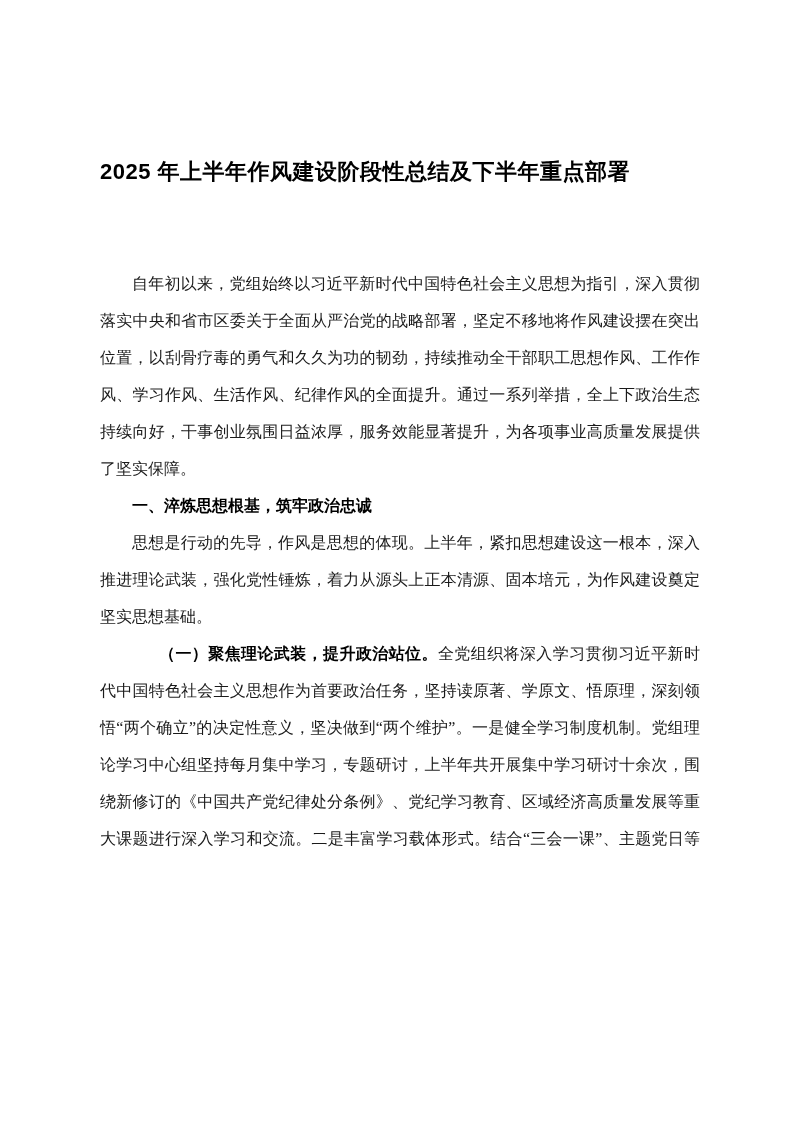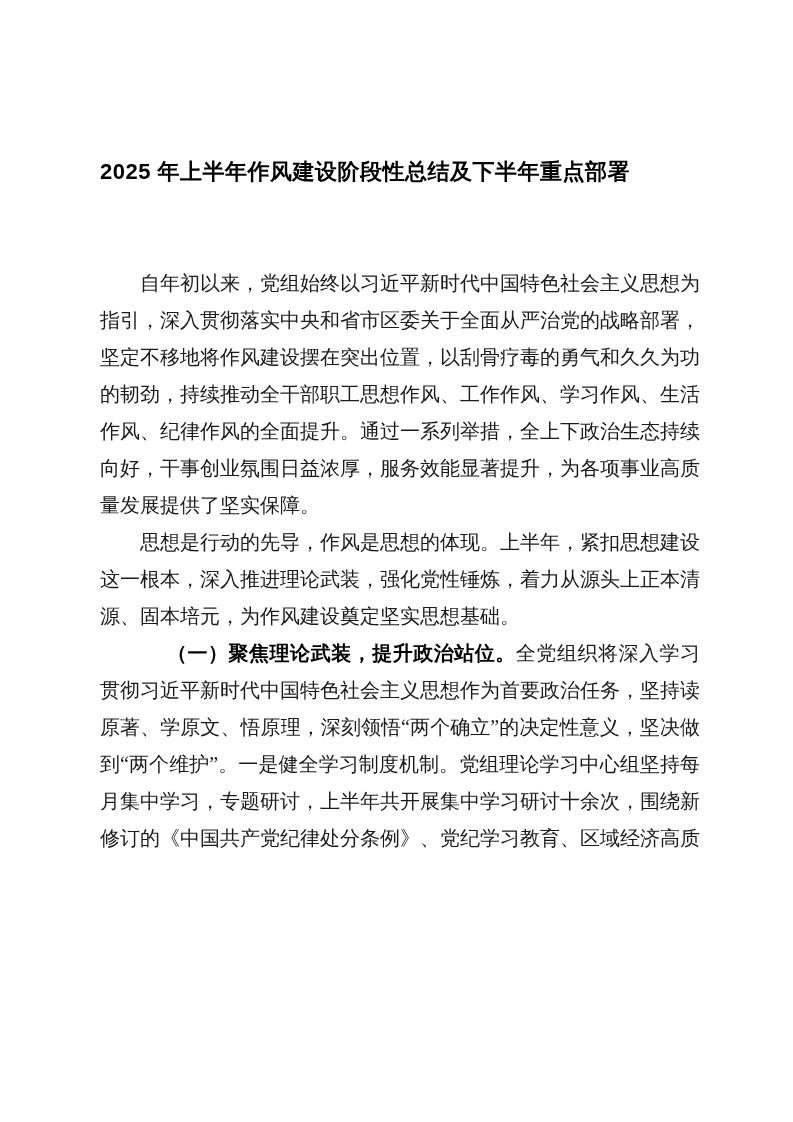--- a/index.html
+++ b/index.html
@@ -27,21 +27,21 @@
     font-size: 22px;
     line-height: 28px;
     letter-spacing: 0.5px;
     color: #000000;
   }
   .doc-body {
     position: absolute;
     left: 100px;
     top: 265px;
     width: 600px;
-    font-size: 20px;
+    font-size: 16px;
     line-height: 37px;
     text-align: justify;
   }
   .para {
     margin: 0;
     padding: 0;
     text-indent: 2em;
   }
   .heading1 {
     font-family: "Liberation Sans", "DejaVu Sans", sans-serif;
@@ -68,20 +68,21 @@
 <body>
 
 <div class="page">
 
   <h1 class="doc-title">2025 年上半年作风建设阶段性总结及下半年重点部署</h1>
 
   <div class="doc-body">
 
     <p class="para">自年初以来，党组始终以习近平新时代中国特色社会主义思想为指引，深入贯彻落实中央和省市区委关于全面从严治党的战略部署，坚定不移地将作风建设摆在突出位置，以刮骨疗毒的勇气和久久为功的韧劲，持续推动全干部职工思想作风、工作作风、学习作风、生活作风、纪律作风的全面提升。通过一系列举措，全上下政治生态持续向好，干事创业氛围日益浓厚，服务效能显著提升，为各项事业高质量发展提供了坚实保障。</p>
 
+    <p class="para heading1">一、淬炼思想根基，筑牢政治忠诚</p>
 
     <p class="para">思想是行动的先导，作风是思想的体现。上半年，紧扣思想建设这一根本，深入推进理论武装，强化党性锤炼，着力从源头上正本清源、固本培元，为作风建设奠定坚实思想基础。</p>
 
     <p class="para"><span class="lead">（一）聚焦理论武装，提升政治站位。</span><span>全党组织将深入学习贯彻习近平新时代中国特色社会主义思想作为首要政治任务，坚持读原著、学原文、悟原理，深刻领悟“两个确立”的决定性意义，坚决做到“两个维护”。一是健全学习制度机制。党组理论学习中心组坚持每月集中学习，专题研讨，上半年共开展集中学习研讨十余次，围绕新修订的《中国共产党纪律处分条例》、党纪学习教育、区域经济高质量发展等重大课题进行深入学习和交流。二是丰富学习载体形式。结合“三会一课”、主题党日等基本制度，各党支部普遍开展了“学习强国”线上学习打卡、知识竞赛、专题党课讲授等形式多样的学习活动。领导班子成员带头讲授专题党课，将党的创新理</span></p>
 
   </div>
 
   <div class="page-number">— 1 —</div>
 
 </div>

